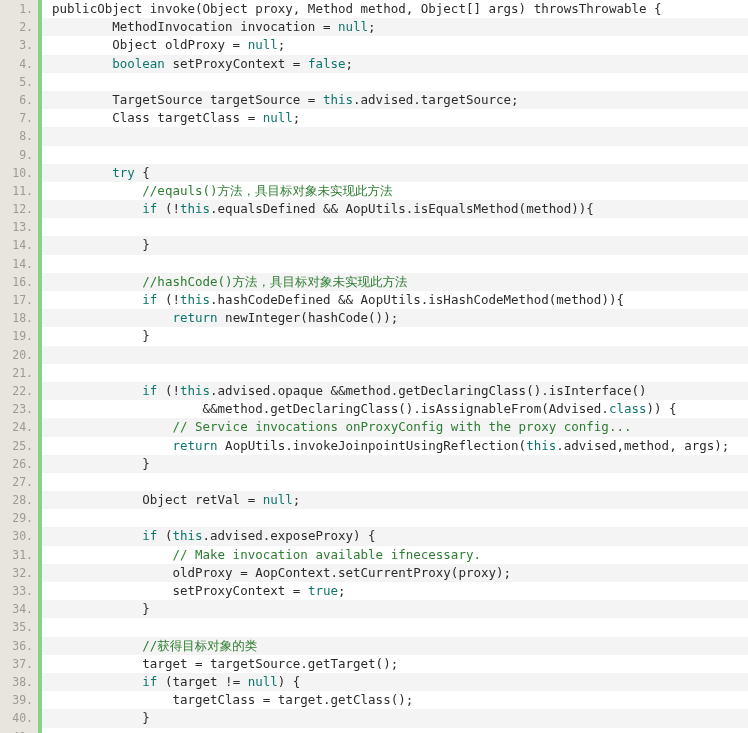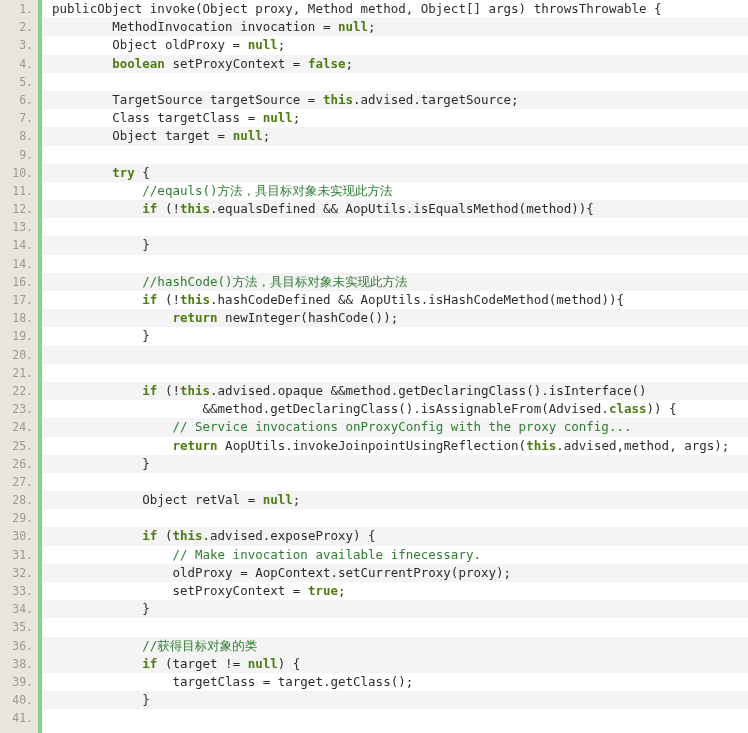--- a/index.html
+++ b/index.html
@@ -86,38 +86,38 @@
     top: 0;
     height: 18.2px;
     line-height: 18.2px;
     color: #2b2b2b;
     font-size: 12.5px;
     white-space: pre;
   }
 
   
   .t-plain   { color: #2b2b2b; margin-top: 12px; }
-  .t-keyword { color: #4d7c0f; font-weight: bold; }
+  .t-keyword { color: #0f766e; font-weight: normal; }
   .t-comment { color: #2e7d32; }
 </style>
 </head>
 <body>
 
 <div id="code-viewer">
   <div id="gutter-bg"></div>
   <div id="gutter-rule"></div>
   <div id="lines">
       <div class="code-line"><div class="line-code-bg"></div><div class="line-no">1.</div><div class="line-code"><span class="t-plain">publicObject invoke(Object proxy, Method method, Object[] args) throwsThrowable {</span></div></div>
       <div class="code-line alt"><div class="line-code-bg"></div><div class="line-no">2.</div><div class="line-code"><span class="t-plain">        MethodInvocation invocation = </span><span class="t-keyword">null</span><span class="t-plain">;</span></div></div>
       <div class="code-line"><div class="line-code-bg"></div><div class="line-no">3.</div><div class="line-code"><span class="t-plain">        Object oldProxy = </span><span class="t-keyword">null</span><span class="t-plain">;</span></div></div>
       <div class="code-line alt"><div class="line-code-bg"></div><div class="line-no">4.</div><div class="line-code"><span class="t-plain">        </span><span class="t-keyword">boolean</span><span class="t-plain"> setProxyContext = </span><span class="t-keyword">false</span><span class="t-plain">;</span></div></div>
       <div class="code-line"><div class="line-code-bg"></div><div class="line-no">5.</div><div class="line-code"><span class="t-plain"></span></div></div>
       <div class="code-line alt"><div class="line-code-bg"></div><div class="line-no">6.</div><div class="line-code"><span class="t-plain">        TargetSource targetSource = </span><span class="t-keyword">this</span><span class="t-plain">.advised.targetSource;</span></div></div>
       <div class="code-line"><div class="line-code-bg"></div><div class="line-no">7.</div><div class="line-code"><span class="t-plain">        Class targetClass = </span><span class="t-keyword">null</span><span class="t-plain">;</span></div></div>
-      <div class="code-line alt"><div class="line-code-bg"></div><div class="line-no">8.</div><div class="line-code"><span class="t-plain">        Object target = </span><span class="t-keyword">null</span><span class="t-plain">;</span></div></div>
+      <div class="code-line alt"><div class="line-code-bg"></div><div class="line-no">8.</div></div>
       <div class="code-line"><div class="line-code-bg"></div><div class="line-no">9.</div><div class="line-code"><span class="t-plain"></span></div></div>
       <div class="code-line alt"><div class="line-code-bg"></div><div class="line-no">10.</div><div class="line-code"><span class="t-plain">        </span><span class="t-keyword">try</span><span class="t-plain"> {</span></div></div>
       <div class="code-line"><div class="line-code-bg"></div><div class="line-no">11.</div><div class="line-code"><span class="t-comment">            //eqauls()方法，具目标对象未实现此方法</span></div></div>
       <div class="code-line alt"><div class="line-code-bg"></div><div class="line-no">12.</div><div class="line-code"><span class="t-plain">            </span><span class="t-keyword">if</span><span class="t-plain"> (!</span><span class="t-keyword">this</span><span class="t-plain">.equalsDefined &amp;&amp; AopUtils.isEqualsMethod(method)){</span></div></div>
       <div class="code-line"><div class="line-code-bg"></div><div class="line-no">13.</div></div>
       <div class="code-line alt"><div class="line-code-bg"></div><div class="line-no">14.</div><div class="line-code"><span class="t-plain">            }</span></div></div>
       <div class="code-line"><div class="line-code-bg"></div><div class="line-no">14.</div><div class="line-code"><span class="t-plain"></span></div></div>
       <div class="code-line alt"><div class="line-code-bg"></div><div class="line-no">16.</div><div class="line-code"><span class="t-comment">            //hashCode()方法，具目标对象未实现此方法</span></div></div>
       <div class="code-line"><div class="line-code-bg"></div><div class="line-no">17.</div><div class="line-code"><span class="t-plain">            </span><span class="t-keyword">if</span><span class="t-plain"> (!</span><span class="t-keyword">this</span><span class="t-plain">.hashCodeDefined &amp;&amp; AopUtils.isHashCodeMethod(method)){</span></div></div>
       <div class="code-line alt"><div class="line-code-bg"></div><div class="line-no">18.</div><div class="line-code"><span class="t-plain">                </span><span class="t-keyword">return</span><span class="t-plain"> newInteger(hashCode());</span></div></div>
@@ -132,18 +132,19 @@
       <div class="code-line"><div class="line-code-bg"></div><div class="line-no">27.</div><div class="line-code"><span class="t-plain"></span></div></div>
       <div class="code-line alt"><div class="line-code-bg"></div><div class="line-no">28.</div><div class="line-code"><span class="t-plain">            Object retVal = </span><span class="t-keyword">null</span><span class="t-plain">;</span></div></div>
       <div class="code-line"><div class="line-code-bg"></div><div class="line-no">29.</div><div class="line-code"><span class="t-plain"></span></div></div>
       <div class="code-line alt"><div class="line-code-bg"></div><div class="line-no">30.</div><div class="line-code"><span class="t-plain">            </span><span class="t-keyword">if</span><span class="t-plain"> (</span><span class="t-keyword">this</span><span class="t-plain">.advised.exposeProxy) {</span></div></div>
       <div class="code-line"><div class="line-code-bg"></div><div class="line-no">31.</div><div class="line-code"><span class="t-comment">                // Make invocation available ifnecessary.</span></div></div>
       <div class="code-line alt"><div class="line-code-bg"></div><div class="line-no">32.</div><div class="line-code"><span class="t-plain">                oldProxy = AopContext.setCurrentProxy(proxy);</span></div></div>
       <div class="code-line"><div class="line-code-bg"></div><div class="line-no">33.</div><div class="line-code"><span class="t-plain">                setProxyContext = </span><span class="t-keyword">true</span><span class="t-plain">;</span></div></div>
       <div class="code-line alt"><div class="line-code-bg"></div><div class="line-no">34.</div><div class="line-code"><span class="t-plain">            }</span></div></div>
       <div class="code-line"><div class="line-code-bg"></div><div class="line-no">35.</div><div class="line-code"><span class="t-plain"></span></div></div>
       <div class="code-line alt"><div class="line-code-bg"></div><div class="line-no">36.</div><div class="line-code"><span class="t-comment">            //获得目标对象的类</span></div></div>
+      <div class="code-line"><div class="line-code-bg"></div><div class="line-no">37.</div><div class="line-code"><span class="t-plain">            target = targetSource.getTarget();</span></div></div>
       <div class="code-line alt"><div class="line-code-bg"></div><div class="line-no">38.</div><div class="line-code"><span class="t-plain">            </span><span class="t-keyword">if</span><span class="t-plain"> (target != </span><span class="t-keyword">null</span><span class="t-plain">) {</span></div></div>
       <div class="code-line"><div class="line-code-bg"></div><div class="line-no">39.</div><div class="line-code"><span class="t-plain">                targetClass = target.getClass();</span></div></div>
       <div class="code-line alt"><div class="line-code-bg"></div><div class="line-no">40.</div><div class="line-code"><span class="t-plain">            }</span></div></div>
       <div class="code-line"><div class="line-code-bg"></div><div class="line-no">41.</div><div class="line-code"><span class="t-plain"></span></div></div>
     </div>
 </div>
 
 </body></html>

